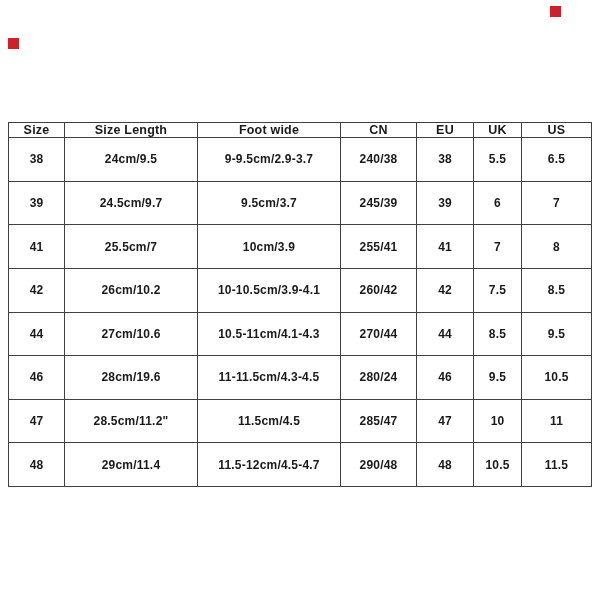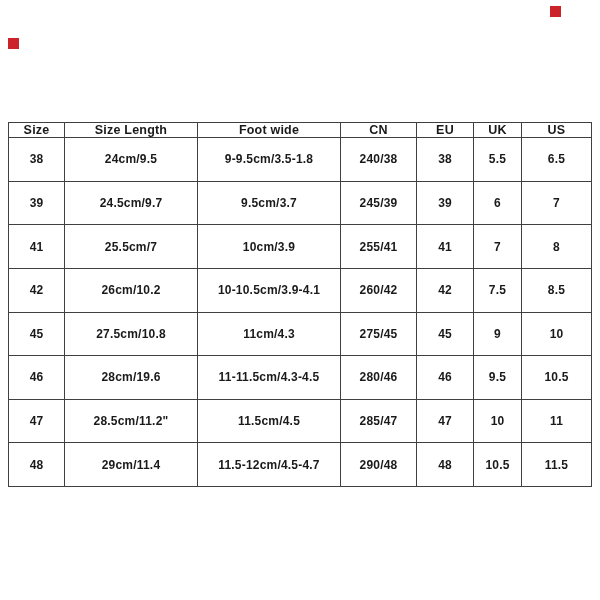--- a/index.html
+++ b/index.html
@@ -78,21 +78,21 @@
           <th>CN</th>
           <th>EU</th>
           <th>UK</th>
           <th>US</th>
         </tr>
       </thead>
     <tbody>
         <tr>
           <td>38</td>
           <td>24cm/9.5</td>
-          <td>9-9.5cm/3.5-1.8</td>
+          <td>9-9.5cm/2.9-3.7</td>
           <td>240/38</td>
           <td>38</td>
           <td>5.5</td>
           <td>6.5</td>
         </tr>
         <tr>
           <td>39</td>
           <td>24.5cm/9.7</td>
           <td>9.5cm/3.7</td>
           <td>245/39</td>
@@ -112,33 +112,33 @@
         <tr>
           <td>42</td>
           <td>26cm/10.2</td>
           <td>10-10.5cm/3.9-4.1</td>
           <td>260/42</td>
           <td>42</td>
           <td>7.5</td>
           <td>8.5</td>
         </tr>
         <tr>
-          <td>45</td>
-          <td>27.5cm/10.8</td>
-          <td>11cm/4.3</td>
-          <td>275/45</td>
-          <td>45</td>
-          <td>9</td>
-          <td>10</td>
+          <td>44</td>
+          <td>27cm/10.6</td>
+          <td>10.5-11cm/4.1-4.3</td>
+          <td>270/44</td>
+          <td>44</td>
+          <td>8.5</td>
+          <td>9.5</td>
         </tr>
         <tr>
           <td>46</td>
           <td>28cm/19.6</td>
           <td>11-11.5cm/4.3-4.5</td>
-          <td>280/46</td>
+          <td>280/24</td>
           <td>46</td>
           <td>9.5</td>
           <td>10.5</td>
         </tr>
         <tr>
           <td>47</td>
           <td>28.5cm/11.2"</td>
           <td>11.5cm/4.5</td>
           <td>285/47</td>
           <td>47</td>

